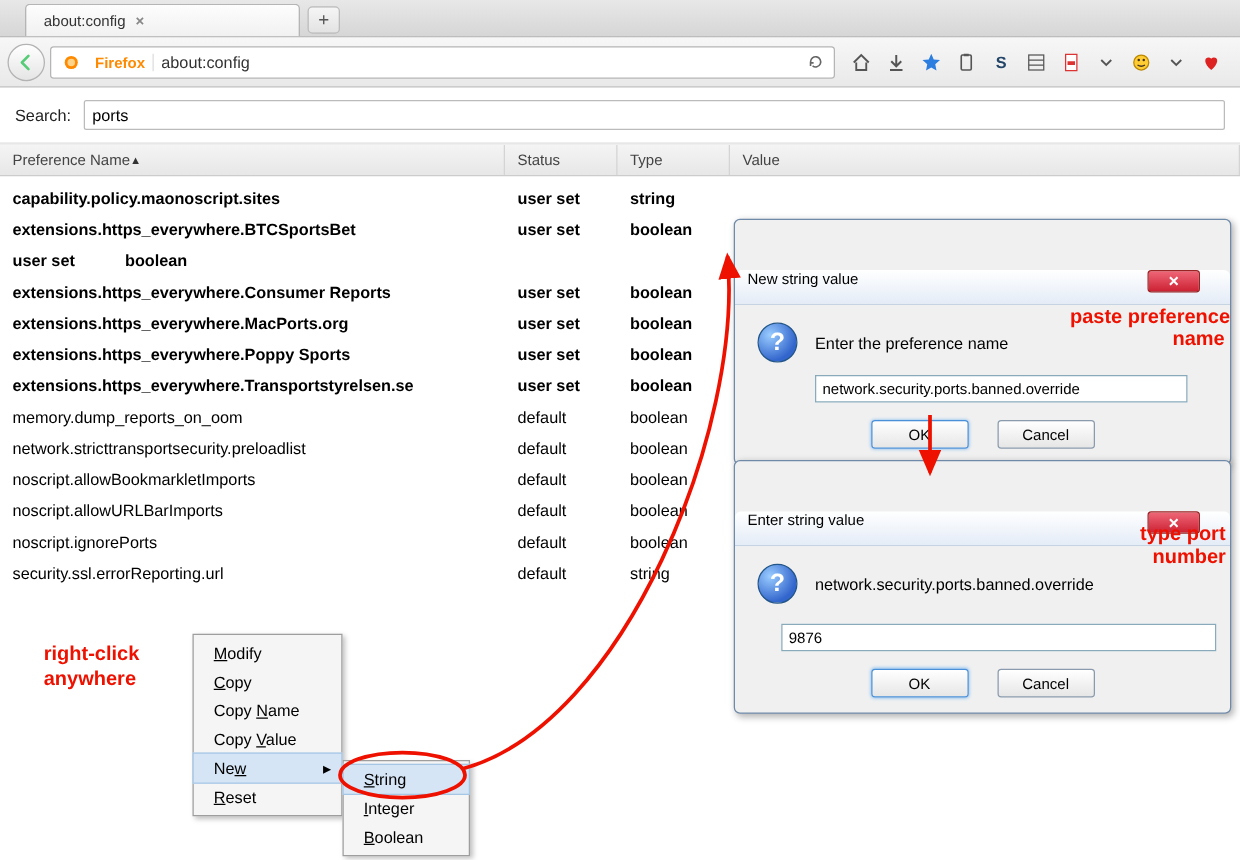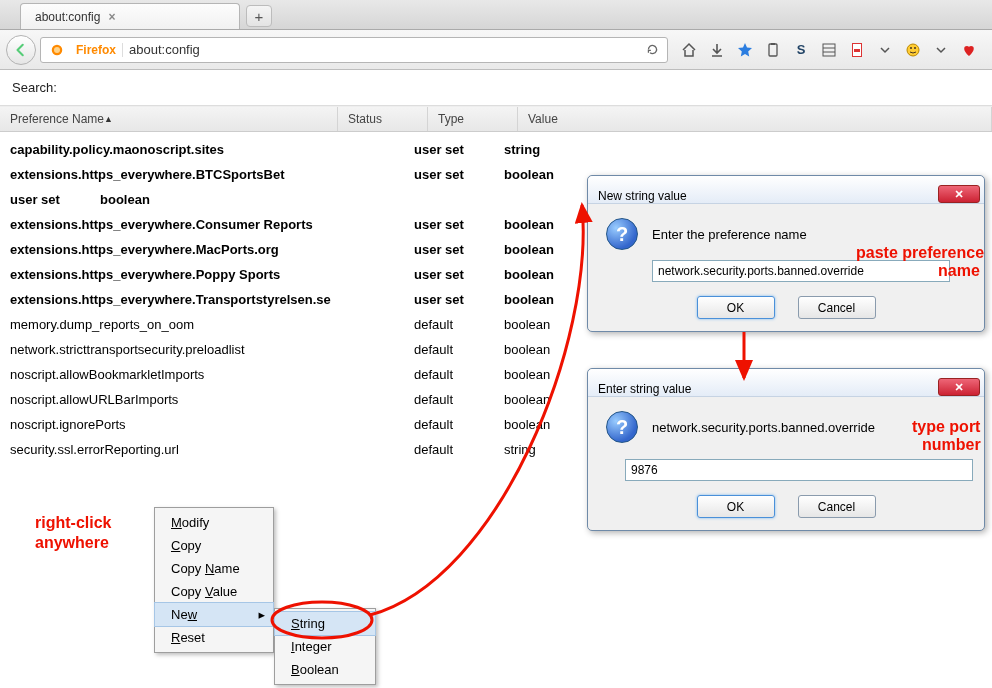--- a/index.html
+++ b/index.html
@@ -26,21 +26,21 @@
   .nav-icon svg { width: 16px; height: 16px; }
   
   
   .search-row { display: flex; align-items: center; gap: 10px; padding: 10px 12px; border-bottom: 1px solid #ddd; }
   .search-label { font-size: 13px; color: #222; }
   .search-input { flex: 1; height: 24px; border: 1px solid #bbb; border-radius: 2px; padding: 0 6px; font-size: 13px; font-family: inherit; }
   
   
   .table-head { display: flex; background: linear-gradient(#f4f4f4,#e7e7e7); border-bottom: 1px solid #ccc; border-top: 1px solid #eee; height: 26px; font-size: 12px; color: #444; }
   .col { display: flex; align-items: center; padding: 0 10px; border-right: 1px solid #d4d4d4; }
-  .col-name { width: 338px; }
+  .col-name { width: 404px; }
   .col-status { width: 90px; }
   .col-type { width: 90px; }
   .col-value { flex: 1; }
   .sort-arrow { font-size: 9px; color: #333; }
   
   .rows { }
   .row { display: flex; height: 25px; font-size: 13px; }
   .row .cell { display: flex; align-items: center; padding: 17px 10px; }
   .row .c-name { width: 404px; }
   .row .c-status { width: 90px; }
@@ -52,21 +52,21 @@
   .ctx { position: absolute; background: #f5f5f5; border: 1px solid #9e9e9e; box-shadow: 2px 2px 4px rgba(0,0,0,.25); font-size: 13px; }
   .ctx-item { padding: 4px 26px 4px 16px; white-space: nowrap; cursor: default; position: relative; }
   .ctx-item.hl { background: #d5e5f5; border: 1px solid #a6c6e6; margin: -1px; padding: 4px 26px 4px 16px; }
   .ctx .u { text-decoration: underline; }
   .ctx .arrow { position: absolute; right: 8px; }
   .ctx1 { left: 154px; top: 507px; width: 120px; padding: 3px 0; }
   .ctx2 { left: 274px; top: 608px; width: 102px; padding: 3px 0; }
   
   
   .dialog { position: absolute; background: #f0f0f0; border: 1px solid #6f8aa8; box-shadow: 2px 2px 6px rgba(0,0,0,.3); border-radius: 5px; }
-  .dlg-title { height: 28px; background: linear-gradient(#fff,#e4ecf7); border-bottom: 1px solid #c6d3e3; display: flex; align-items: flex-end; justify-content: space-between; padding: 0 4px 0 10px; border-radius: 5px 5px 0 0; font-size: 12px; }
+  .dlg-title { height: 28px; background: linear-gradient(#fff,#e4ecf7); border-bottom: 1px solid #c6d3e3; display: flex; align-items: flex-start; justify-content: space-between; padding: 0 24px 0 10px; border-radius: 5px 5px 0 0; font-size: 12px; margin-top: 40px; }
   .dlg-close { width: 42px; height: 18px; background: linear-gradient(#e67,#c23); border: 1px solid #922; border-radius: 3px; display: flex; align-items: center; justify-content: center; color: #fff; font-weight: bold; font-size: 11px; }
   .dlg-body { padding: 14px 18px 12px; }
   .dlg-row1 { display: flex; align-items: center; gap: 14px; }
   .q-icon { width: 32px; height: 32px; border-radius: 50%; background: radial-gradient(circle at 30% 30%, #9cf, #36c 70%); display: flex; align-items: center; justify-content: center; color: #fff; font-size: 20px; font-weight: bold; border: 1px solid #258; }
   .dlg-label { font-size: 13px; }
   .dlg-input { width: 298px; height: 22px; border: 1px solid #8ab; padding: 0 5px; font-size: 12px; font-family: inherit; margin-top: 10px; margin-left: 46px; }
   .dlg-buttons { display: flex; gap: 23px; justify-content: center; margin-top: 14px; }
   .dlg-btn { width: 78px; height: 23px; background: linear-gradient(#fff,#e6e6e6); border: 1px solid #8a9bad; border-radius: 3px; font-size: 12px; cursor: pointer; font-family: inherit; }
   .dlg-btn.primary { border-color: #4a90d9; box-shadow: 0 0 3px #7ab7ef; }
   
@@ -175,20 +175,21 @@
     <span class="nav-icon">
         <svg viewBox="0 0 16 16">
           <path d="M8 14 C2 9 2 4 6 4 c1.5 0 2 1 2 1 s.5-1 2-1 c4 0 4 5 -2 10 Z" fill="#d22"></path>
         </svg>
       </span>
   </div>
 </div>
 
 <div class="search-row">
   <span class="search-label">Search:</span>
+  <input class="search-input" value="ports" style="">
 </div>
 
 <div class="table-head">
   <div class="col col-name">
     <span>Preference Name</span>
     <span class="sort-arrow">▲</span>
   </div>
   <div class="col col-status">
       <span>Status</span>
     </div>

